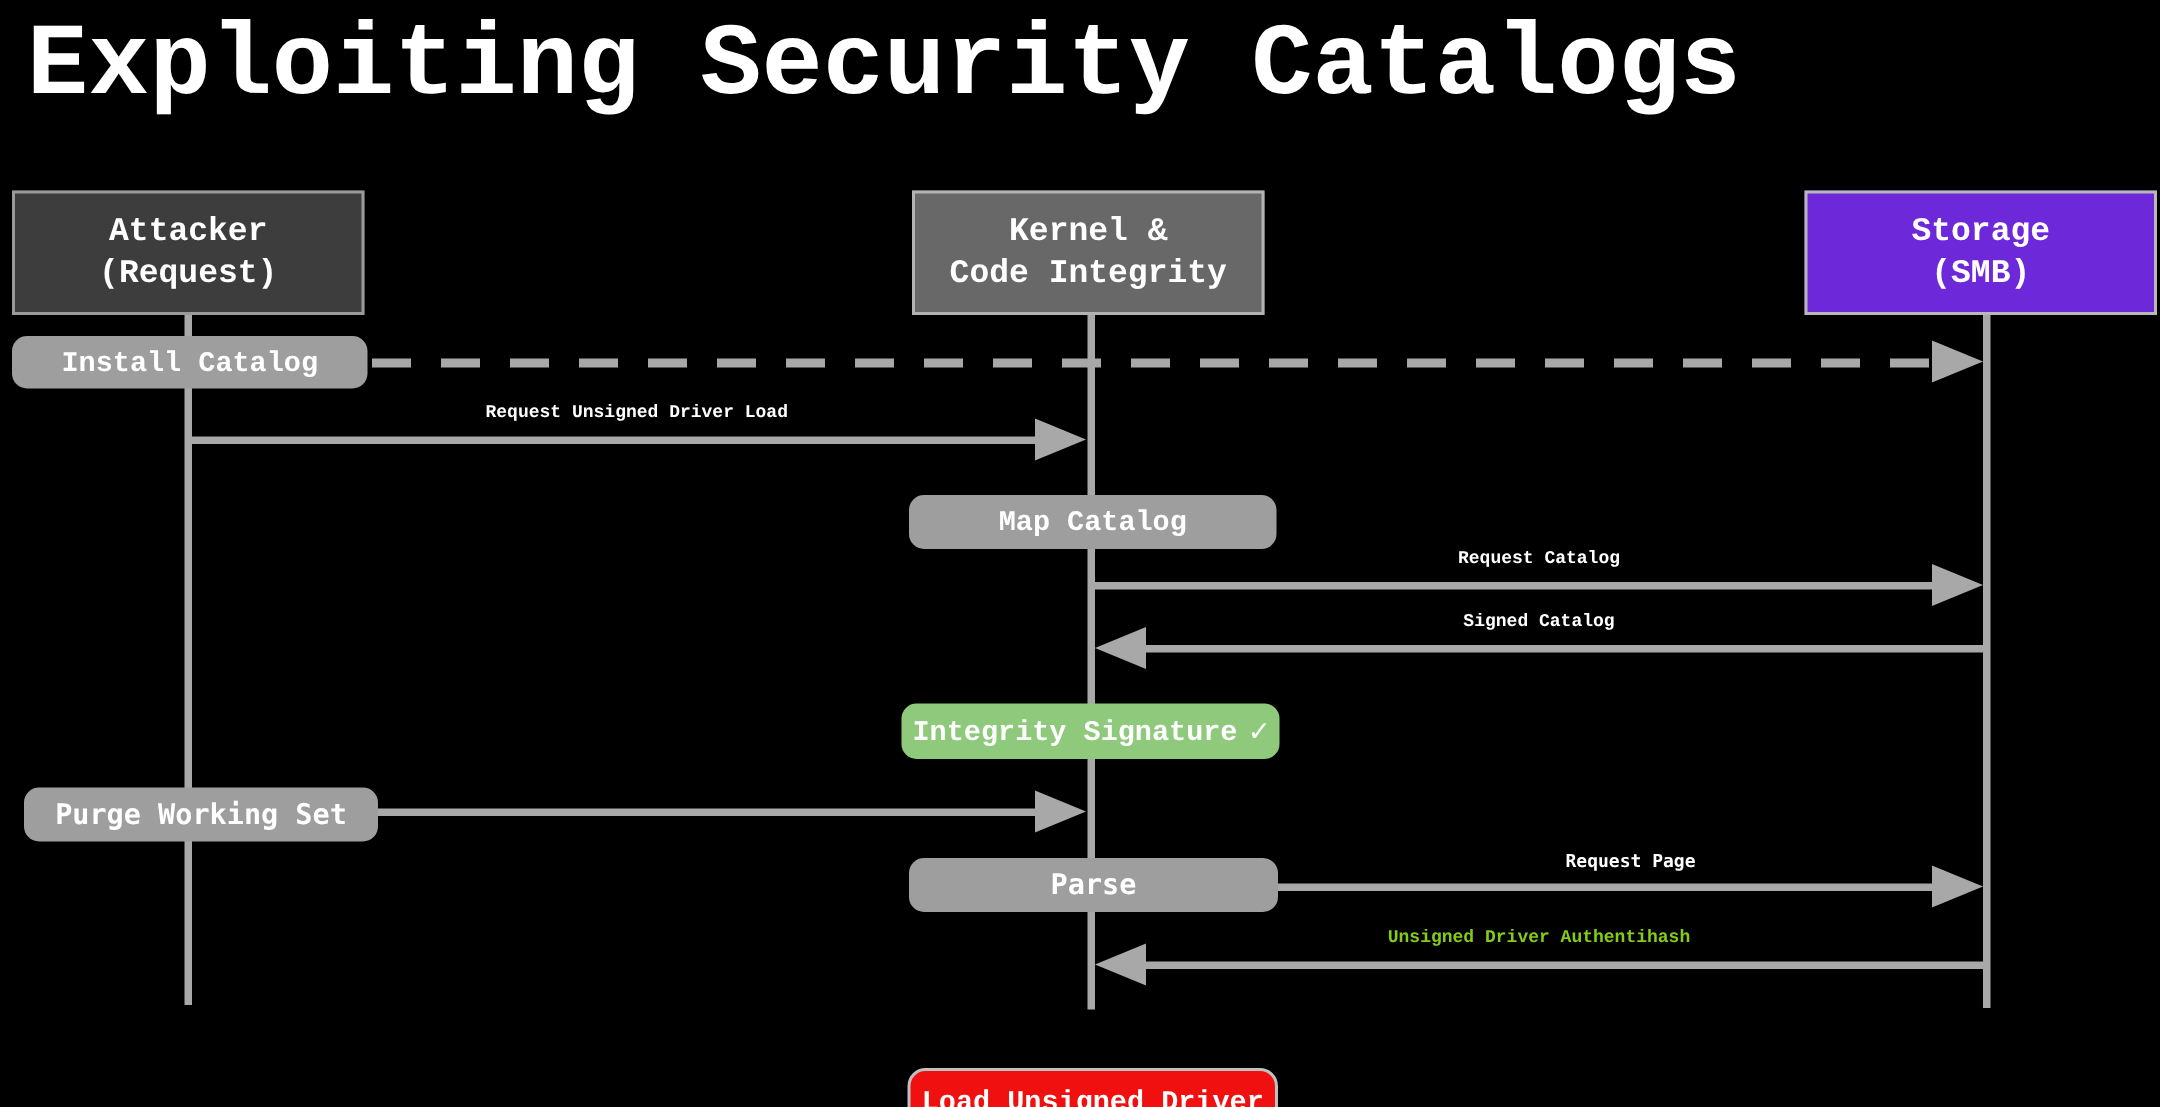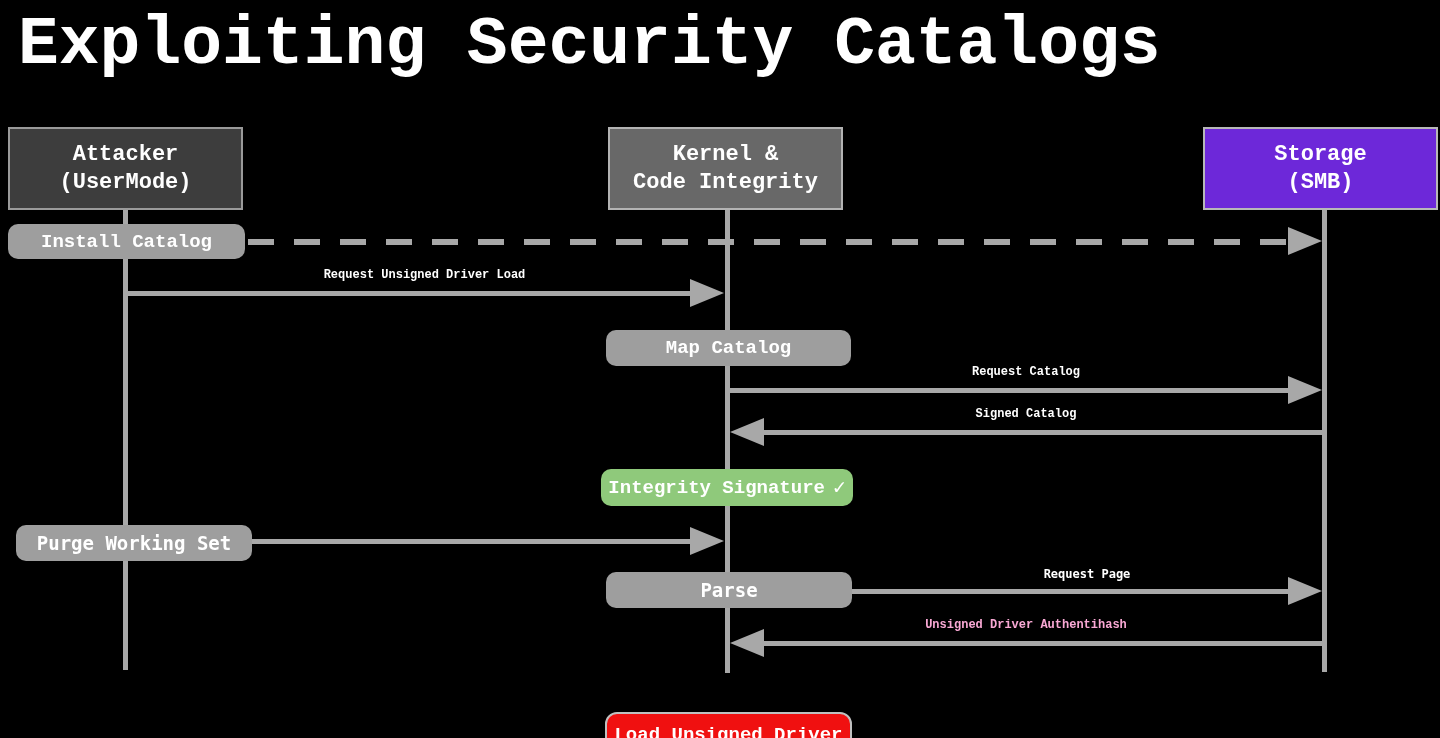--- a/index.html
+++ b/index.html
@@ -59,32 +59,32 @@
     position:absolute;width:0;height:0;top:0;
     border-top:14px solid transparent;border-bottom:14px solid transparent;
     border-right:34px solid #a8a8a8;
   }
   
   .msg-label{
     position:absolute;color:#fff;font-weight:700;font-size:12px;
     text-align:center;white-space:nowrap;
   }
   .msg-label.sans{font-family:"DejaVu Sans Mono", monospace;}
-  .msg-label.danger{color:#f9a8d4;}
+  .msg-label.danger{color:#84cc16;}
 </style>
 </head>
 <body>
 
 <div class="canvas">
 
   <div class="title">Exploiting Security Catalogs</div>
 
   <div class="actor actor-attacker">
     <span>Attacker</span>
-    <span>(UserMode)</span>
+    <span>(Request)</span>
   </div>
   <div class="actor actor-kernel">
     <span>Kernel &amp;</span>
     <span>Code Integrity</span>
   </div>
   <div class="actor actor-storage">
     <span>Storage</span>
     <span>(SMB)</span>
   </div>
 

